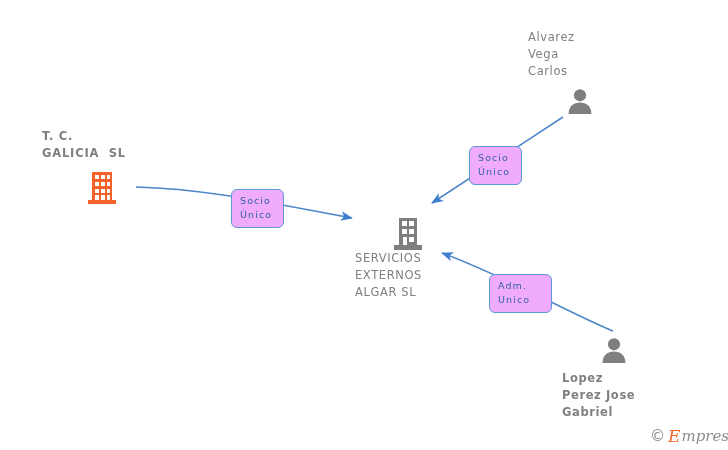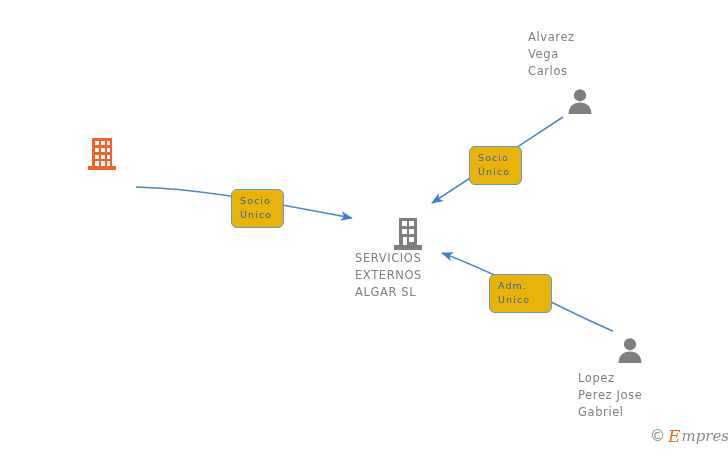--- a/index.html
+++ b/index.html
@@ -34,21 +34,21 @@
     letter-spacing: 0.6px;
     white-space: pre;
   }
   .node-label.bold {
     font-weight: bold;
     font-size: 11.5px;
     letter-spacing: 0.8px;
   }
   .edge-label {
     position: absolute;
-    background: #eab308;
+    background: #f0abfc;
     border: 1.4px solid #5b9bd5;
     border-radius: 6px;
     color: #3465a4;
     font-size: 9.5px;
     line-height: 14px;
     letter-spacing: 1.1px;
     padding: 4px 7px 5px 8px;
     white-space: pre;
     box-sizing: border-box;
   }
@@ -98,20 +98,22 @@
     <g>
       <path d="M563,117 L432,203" fill="none" stroke="#4a86c8" stroke-width="1.5" marker-end="url(#arrowRight)"></path>
     </g>
 
     <g>
       <path d="M613,331 C575,316 505,276 442,253" fill="none" stroke="#4a86c8" stroke-width="1.5" marker-end="url(#arrowRight)"></path>
     </g>
   </svg>
 
   <div class="node" style="left:42px; top:128px; width:120px;">
+    <div class="node-label bold">T. C.
+GALICIA  SL</div>
     <div style="display:flex; justify-content:center; margin-top:10px;">
       <svg width="28" height="32" viewBox="0 0 28 32" xmlns="http://www.w3.org/2000/svg">
         <rect x="4" y="0" width="20" height="28" fill="#f4622a"></rect>
         <rect x="0" y="28" width="28" height="4" fill="#f4622a"></rect>
         <rect x="7" y="3" width="4" height="4" fill="#ffffff"></rect>
         <rect x="13" y="3" width="4" height="4" fill="#ffffff"></rect>
         <rect x="19" y="3" width="3" height="4" fill="#ffffff"></rect>
         <rect x="7" y="10" width="4" height="4" fill="#ffffff"></rect>
         <rect x="13" y="10" width="4" height="4" fill="#ffffff"></rect>
         <rect x="19" y="10" width="3" height="4" fill="#ffffff"></rect>
@@ -148,21 +150,21 @@
 Vega
 Carlos</div>
     <div style="display:flex; justify-content:center; margin-top:8px;">
       <svg width="26" height="26" viewBox="0 0 26 26" xmlns="http://www.w3.org/2000/svg">
         <circle cx="13" cy="7.3" r="6.1" fill="#7f7f7f"></circle>
         <path d="M1.6,26 C1.6,18.2 6.8,14.6 13,14.6 C19.2,14.6 24.4,18.2 24.4,26 Z" fill="#7f7f7f"></path>
       </svg>
     </div>
   </div>
 
-  <div class="node" style="left:578px; top:337px; width:104px;">
+  <div class="node" style="left:562px; top:337px; width:104px;font-weight:bold;">
     <div style="display:flex; justify-content:center;">
       <svg width="26" height="26" viewBox="0 0 26 26" xmlns="http://www.w3.org/2000/svg">
         <circle cx="13" cy="7.3" r="6.1" fill="#7f7f7f"></circle>
         <path d="M1.6,26 C1.6,18.2 6.8,14.6 13,14.6 C19.2,14.6 24.4,18.2 24.4,26 Z" fill="#7f7f7f"></path>
       </svg>
     </div>
     <div class="node-label" style="margin-top:7px;">Lopez
 Perez Jose
 Gabriel</div>
   </div>

